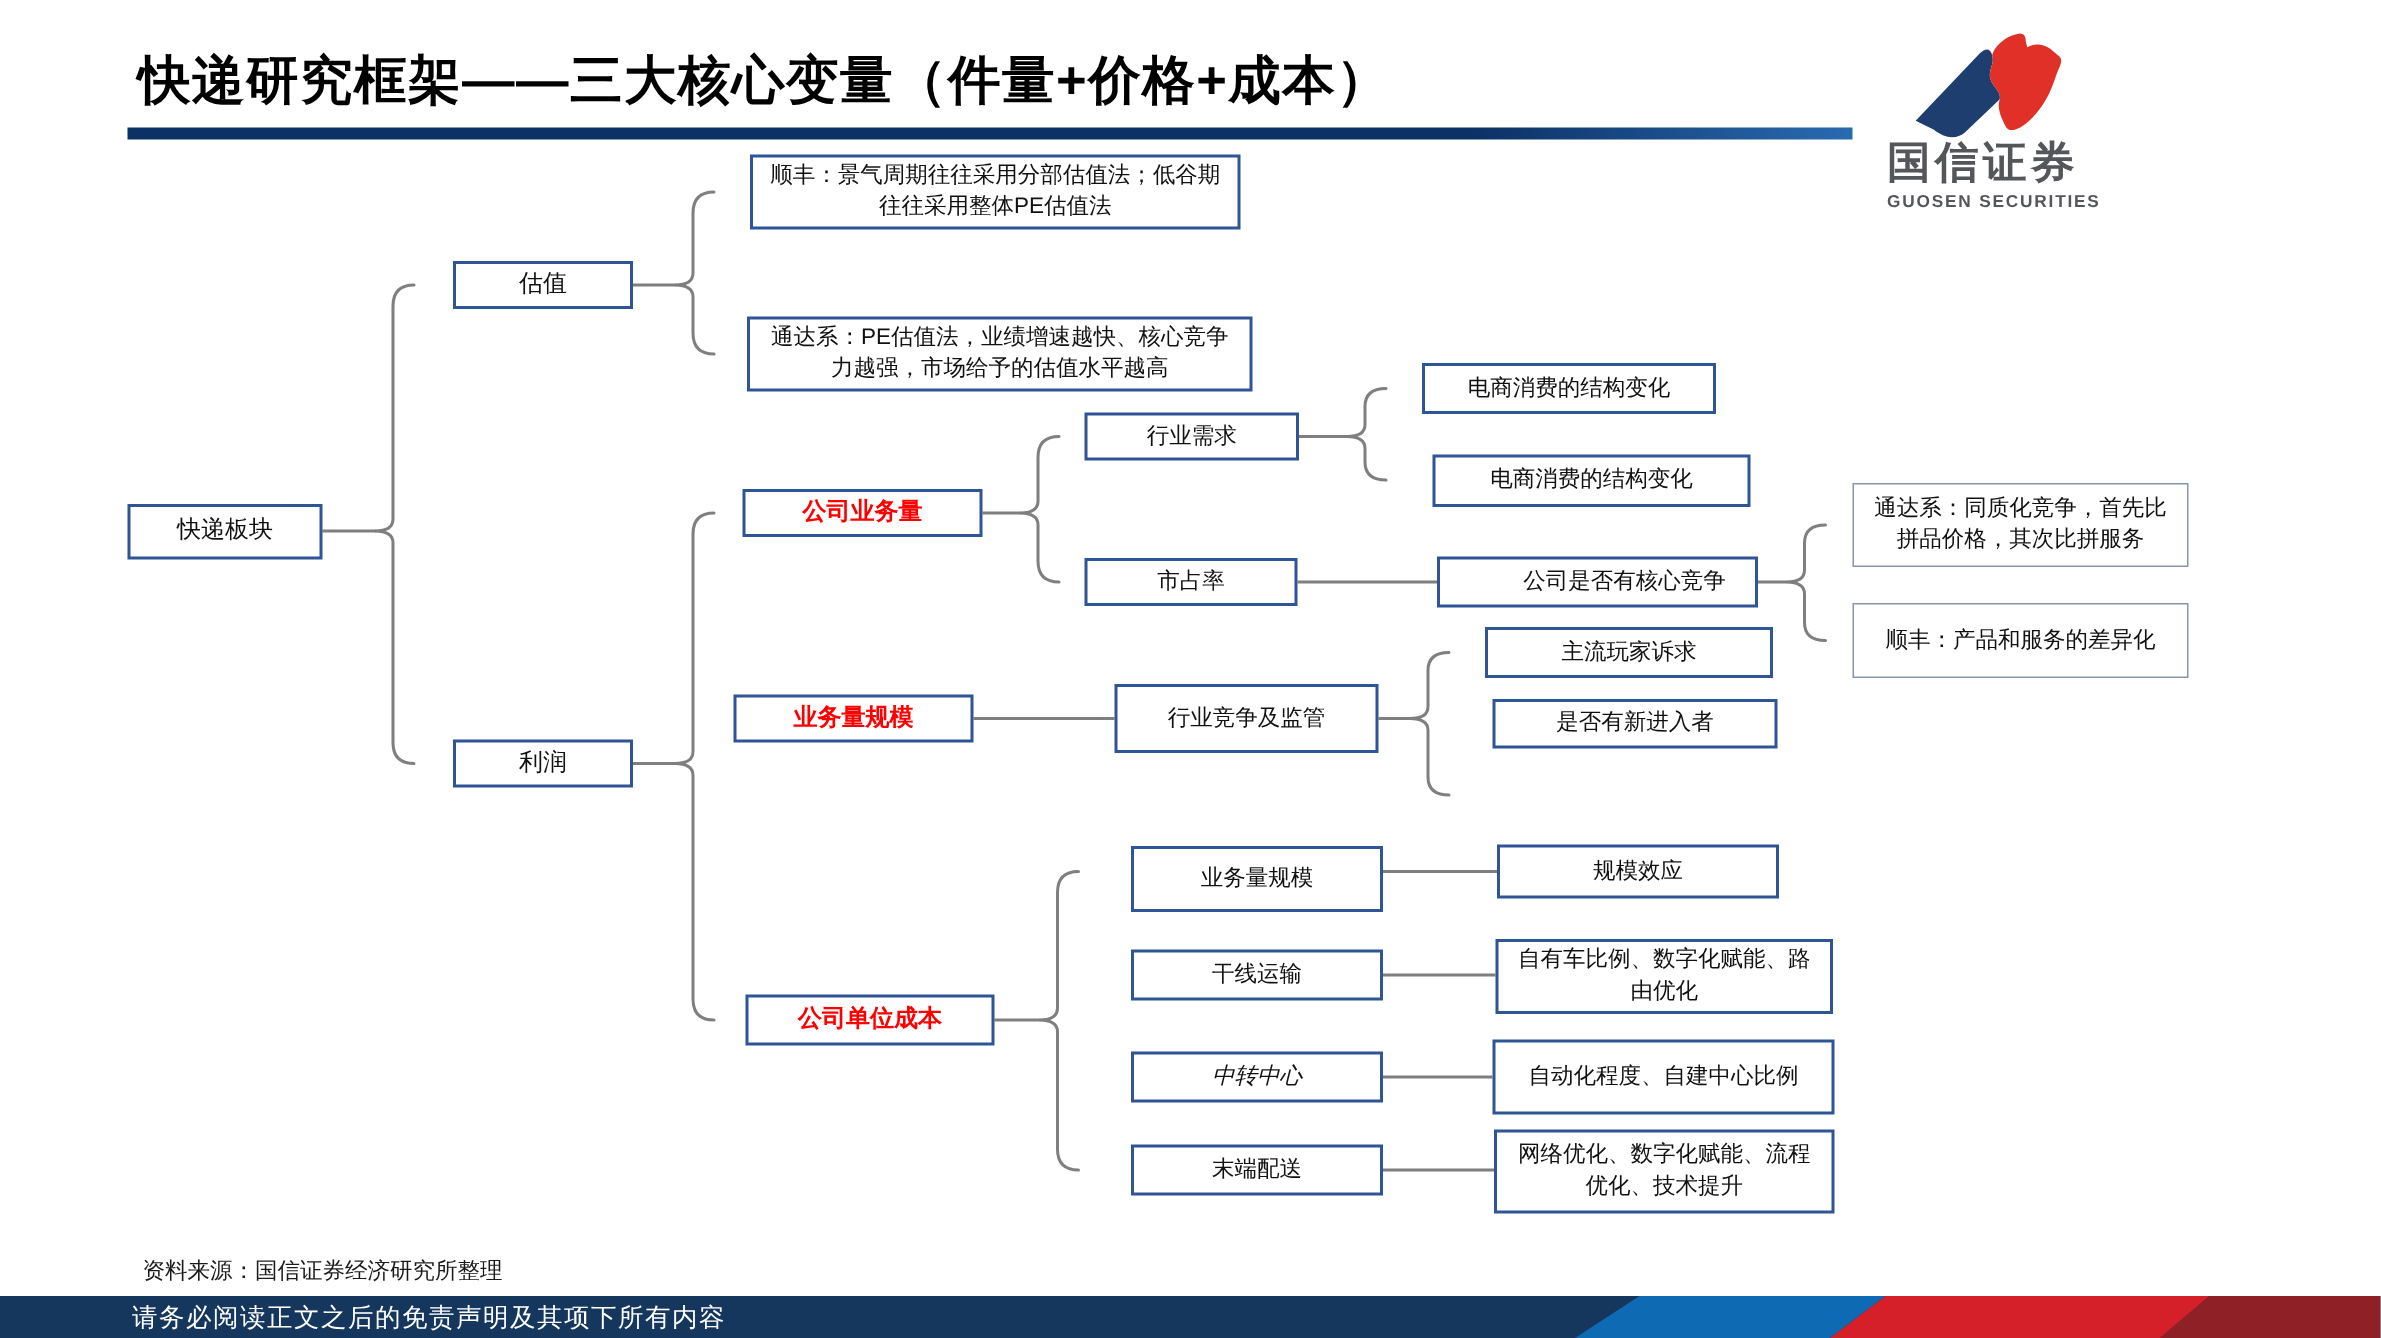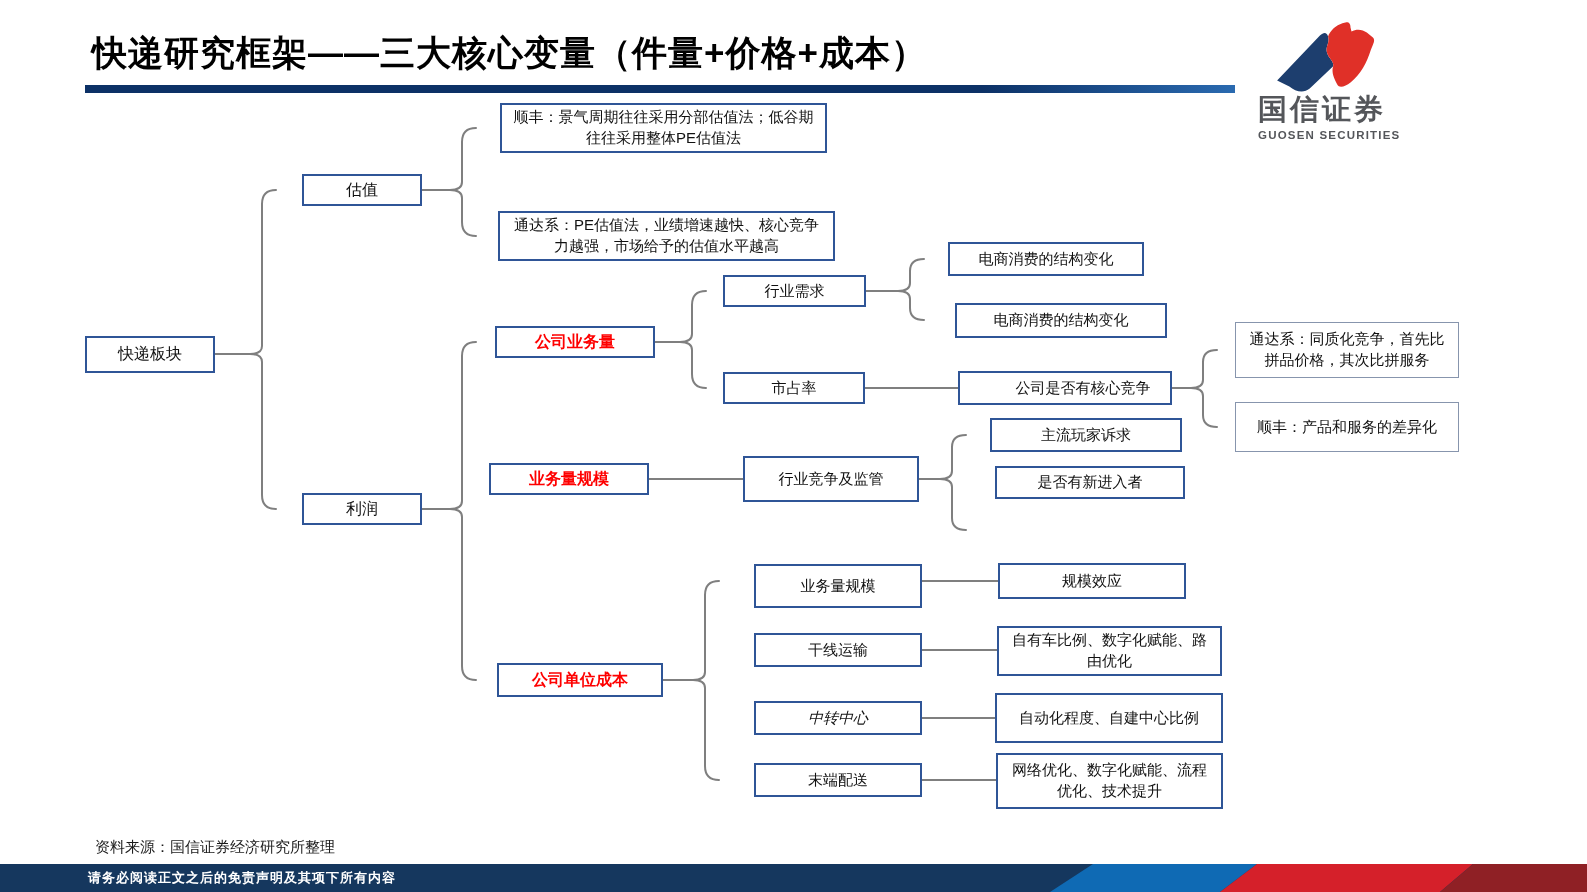--- a/index.html
+++ b/index.html
@@ -34,21 +34,21 @@
   .node.lg{font-size:16px;}
   .node.red{color:#fe0000;font-weight:bold;font-size:16px;}
   .node.light{border:1.5px solid #8795ad;}
   
   .source-note{position:absolute;left:95px;top:838px;font-size:15px;color:#1a1a1a;}
   .footer-bar{
     position:absolute;left:0;top:864px;width:1587px;height:28px;background:#15375e;
   }
   .footer-bar .disclaimer{
     position:absolute;left:88px;top:0;height:28px;display:flex;align-items:center;
-    color:#ffffff;font-size:13px;font-weight:bold;letter-spacing:1px;white-space:nowrap;
+    color:#ffffff;font-size:17px;font-weight:normal;letter-spacing:1px;white-space:nowrap;
   }
   .footer-deco{position:absolute;right:0;top:0;display:block;}
 </style>
 </head>
 <body>
 
 <h1 class="page-title">快递研究框架——三大核心变量（件量+价格+成本）</h1>
 <div class="title-underline"></div>
 
 <div class="logo">

